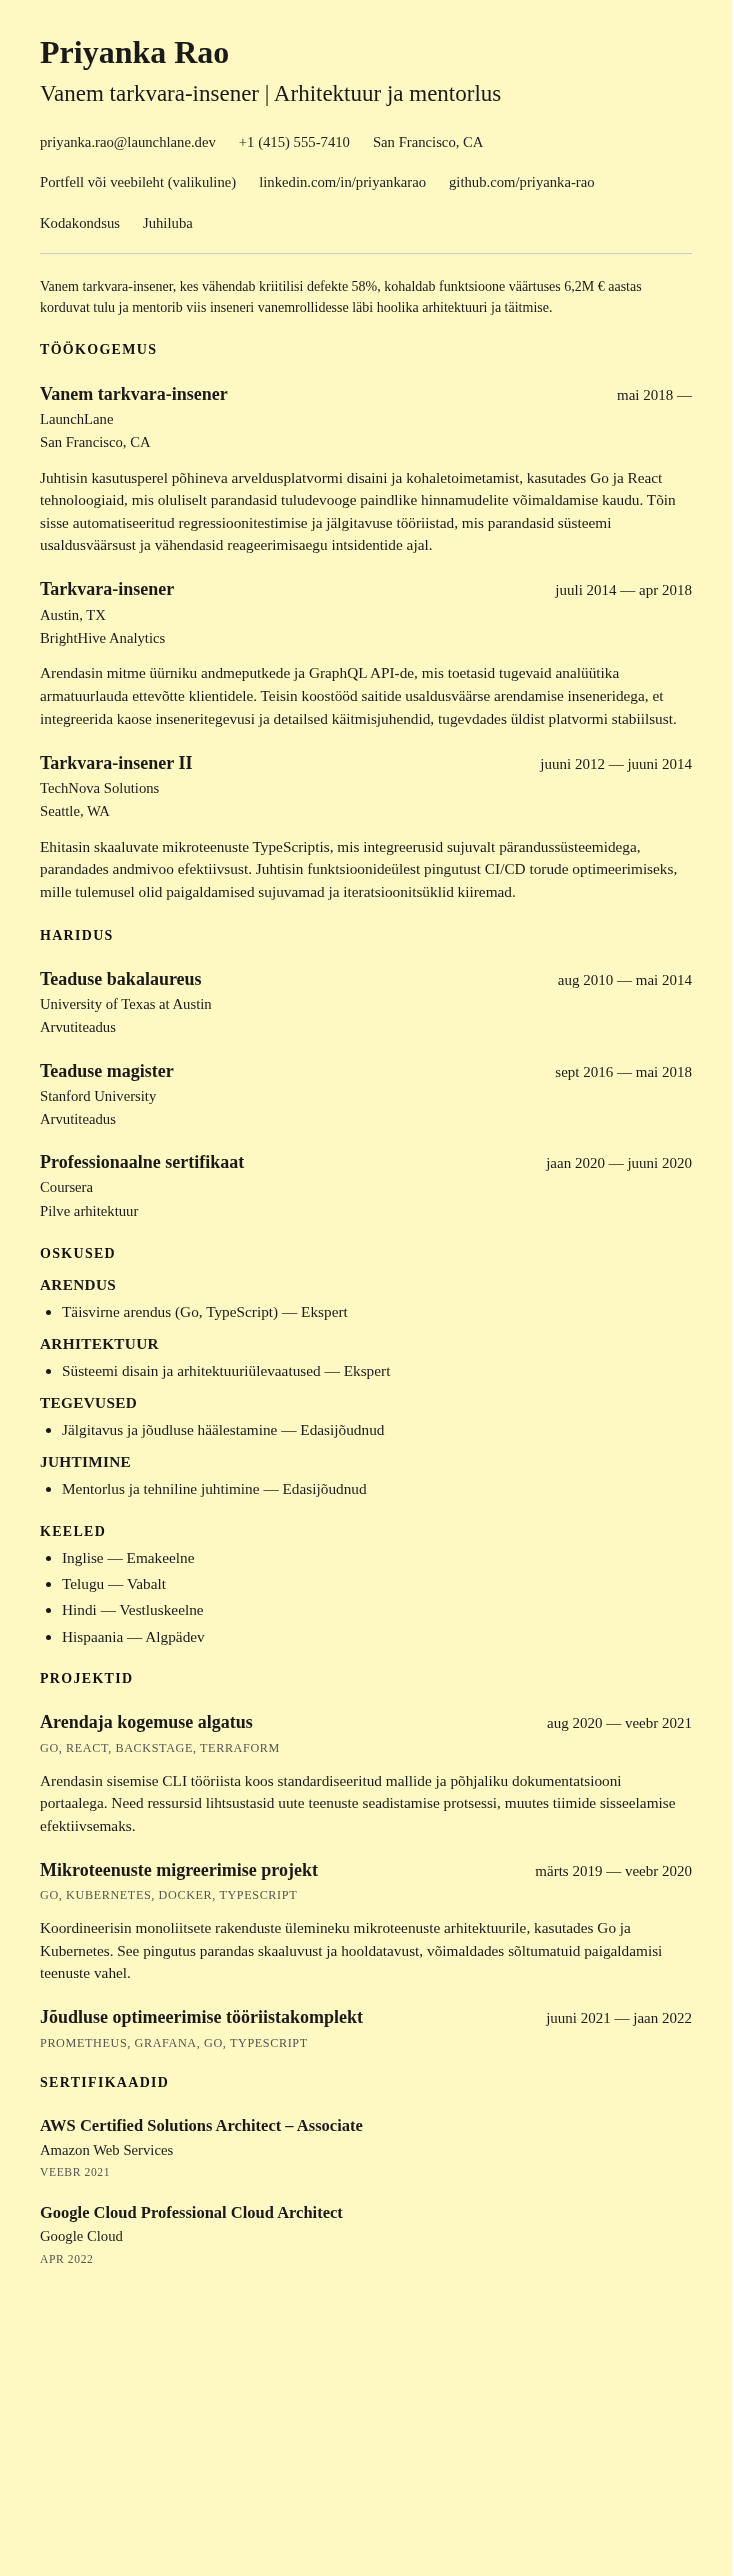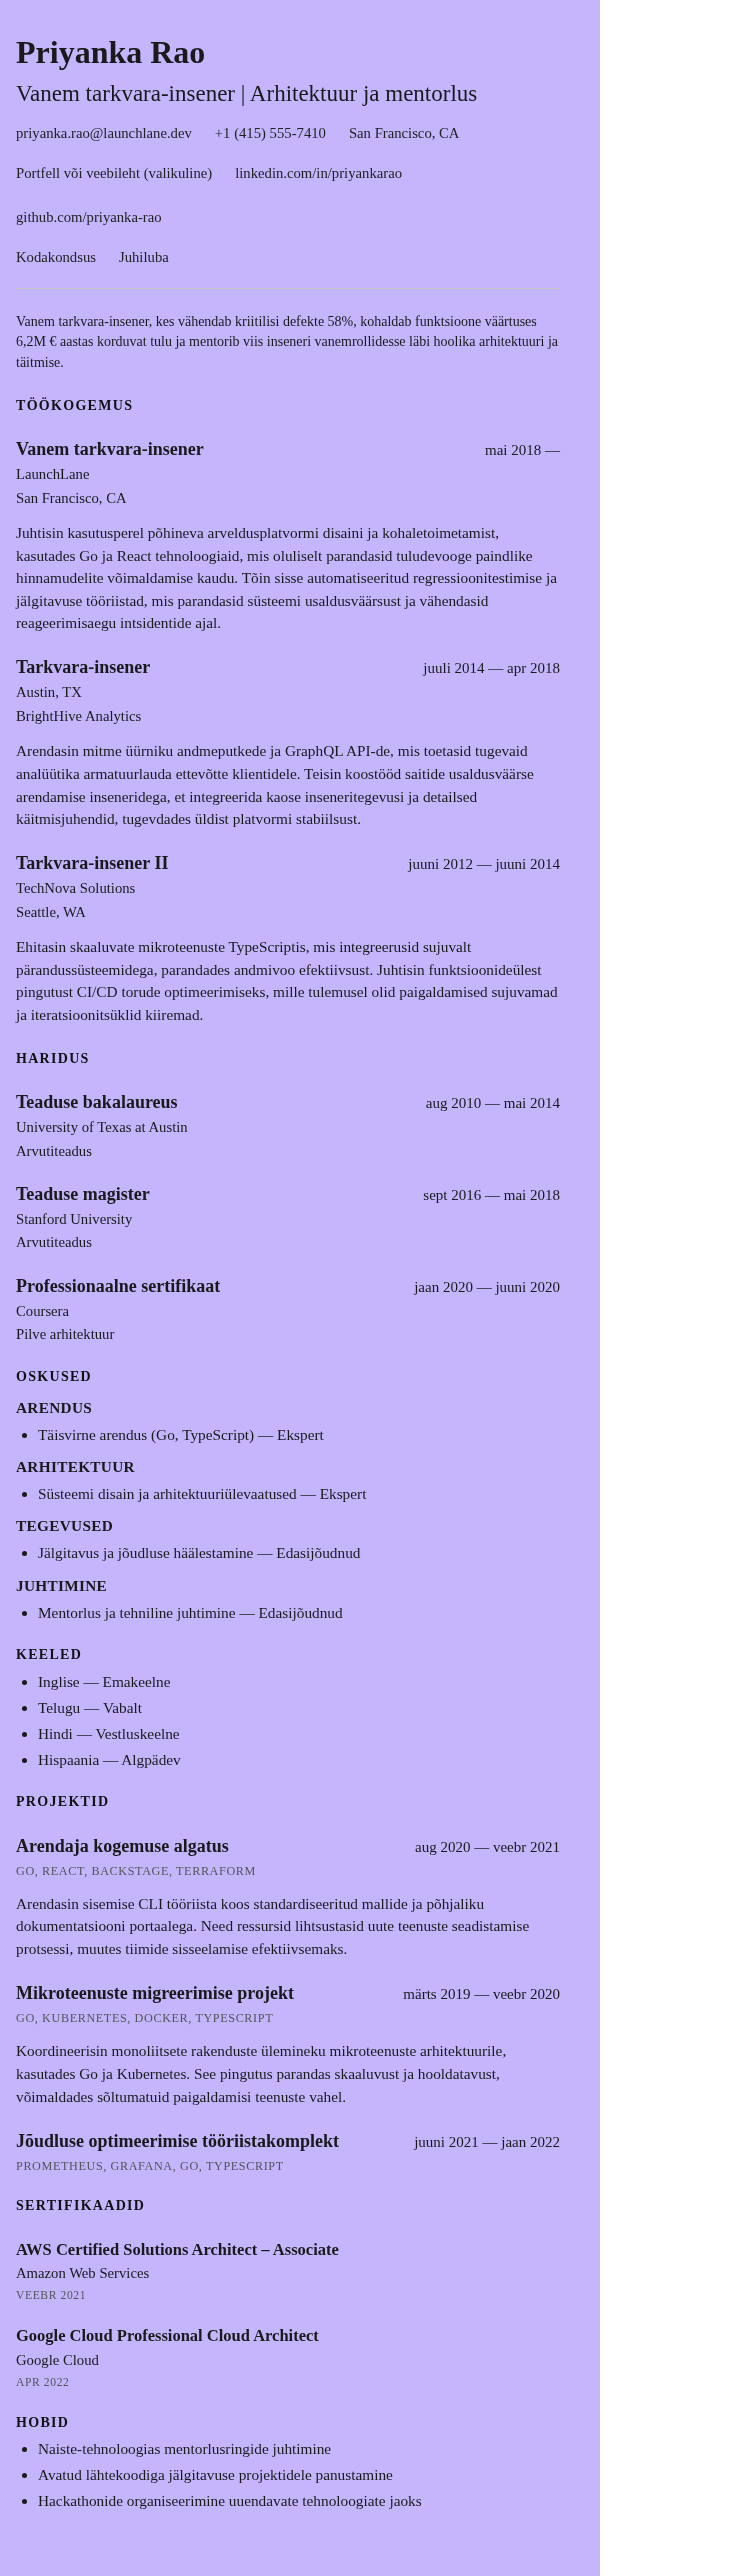--- a/index.html
+++ b/index.html
@@ -1,32 +1,32 @@
 <!DOCTYPE html>
 <html lang="et" style="font-size:9.8px"><head>
 <meta charset="utf-8">
 <style>
   * { box-sizing: border-box; }
   html, body { margin: 0; padding: 0; background: #ffffff; }
   h1, h2, p, ul, li { margin: 0; padding: 0; }
 
   .page {
-    width: 600px;
+    width: 732px;
     height: 2576px;
     overflow: hidden;
-    background: #c4b5fd;
-    padding: 34px 40px 0 16px;
+    background: #fef9c3;
+    padding: 34px 40px 0 40px;
     font-family: "Liberation Serif", "DejaVu Serif", serif;
     color: #1a1a1a;
   }
 
   .name { font-size: 32px; font-weight: 700; line-height: 1.15; }
   .subtitle { font-size: 23px; margin-top: 8px; line-height: 1.3; }
 
-  .contact-row { display: flex; flex-wrap: wrap; gap: 23px; font-size: 14.7px; line-height: 1.4; margin-top: 14px; color: #222; }
+  .contact-row { display: flex; flex-wrap: wrap; gap: 23px; font-size: 14.7px; line-height: 1.4; margin-top: 23px; color: #222; }
   .contact-row + .contact-row { margin-top: 20px; }
 
   .divider { border: none; border-top: 0.6px solid #c9c9c9; margin: 19.6px 0 0 0; }
 
   .section { margin-top: 23px; }
   .section-heading { font-size: 14px; font-weight: 700; letter-spacing: 1.3px; color: #111; line-height: 1.3; }
 
   .para { font-size: 14px; line-height: 1.48; margin-top: 9.2px; }
 
   .entry { margin-top: 23px; }
@@ -223,23 +223,15 @@
       <div class="cert-date">VEEBR 2021</div>
     </div>
 
     <div class="entry">
       <div class="entry-title" style="font-size:16.5px;">Google Cloud Professional Cloud Architect</div>
       <div class="entry-sub">Google Cloud</div>
       <div class="cert-date">APR 2022</div>
     </div>
   </section>
 
-  <section class="section">
-    <h2 class="section-heading">HOBID</h2>
-    <ul class="bullets">
-      <li>Naiste-tehnoloogias mentorlusringide juhtimine</li>
-      <li>Avatud lähtekoodiga jälgitavuse projektidele panustamine</li>
-      <li>Hackathonide organiseerimine uuendavate tehnoloogiate jaoks</li>
-    </ul>
-  </section>
 
 </div>
 
 
 </body></html>

